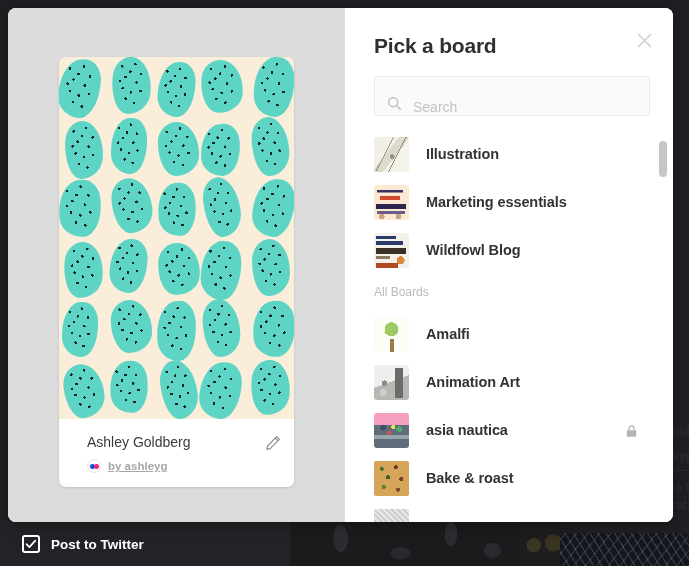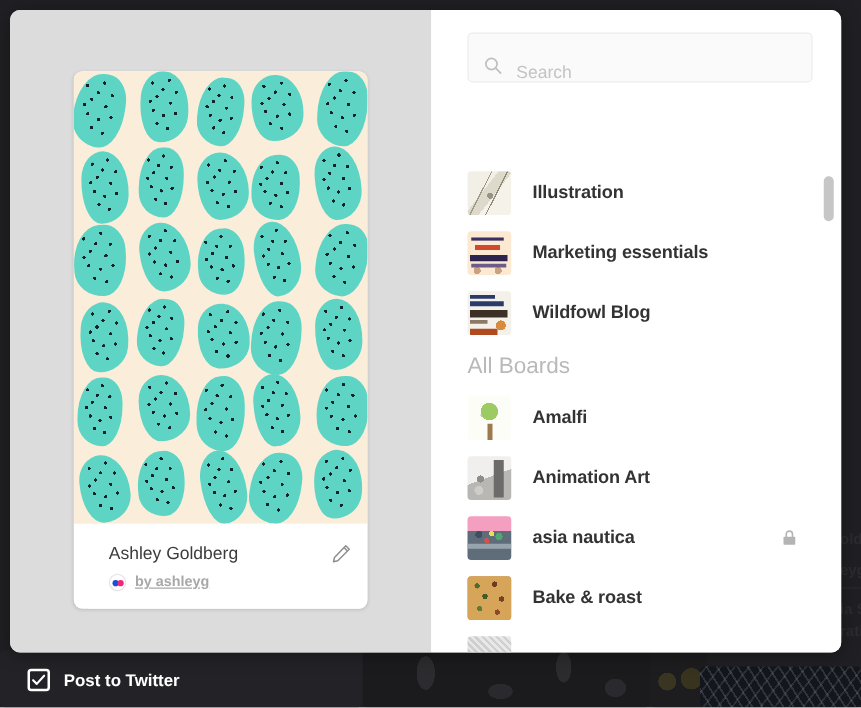--- a/index.html
+++ b/index.html
@@ -274,21 +274,21 @@
   .lock-icon {
     position: absolute;
     right: 18px;
     width: 11px; height: 13px;
   }
 
   .section-label {
     height: 36px;
     display: flex;
     align-items: center;
-    font-size: 18px;
+    font-size: 12px;
     color: #b9b9b9;
   }
 
   
   .th-illustration {
     background:
       linear-gradient(128deg, #f2f0e6 0 40%, #dedacb 40% 58%, #f4f2e9 58% 100%),
       #efece0;
   }
   .th-illustration::after {
@@ -506,20 +506,28 @@
               <path d="M11.6 1.6 L14.4 4.4 L5.2 13.6 L1.8 14.4 L2.6 11 Z" fill="none" stroke="#8e8e8e" stroke-width="1.2" stroke-linejoin="round"></path>
               <path d="M10.2 3.0 L13.0 5.8" stroke="#8e8e8e" stroke-width="1.2"></path>
             </svg>
           </span>
         </div>
       </div>
     </div>
 
     <div id="picker-pane">
 
+      <div id="picker-header">
+        <div id="picker-title">Pick a board</div>
+        <span id="close-button">
+          <svg width="15" height="15" viewBox="0 0 15 15">
+            <path d="M1.5 1.5 L13.5 13.5 M13.5 1.5 L1.5 13.5" stroke="#cfcfcf" stroke-width="1.6" stroke-linecap="round"></path>
+          </svg>
+        </span>
+      </div>
 
       <div id="search-wrap">
         <span>
           <svg width="15" height="15" viewBox="0 0 16 16">
             <circle cx="6.6" cy="6.6" r="4.8" fill="none" stroke="#c0c0c0" stroke-width="1.5"></circle>
             <path d="M10.2 10.2 L14.4 14.4" stroke="#c0c0c0" stroke-width="1.5" stroke-linecap="round"></path>
           </svg>
         </span>
         <input id="search-input" type="text" placeholder="Search" style="">
       </div>

